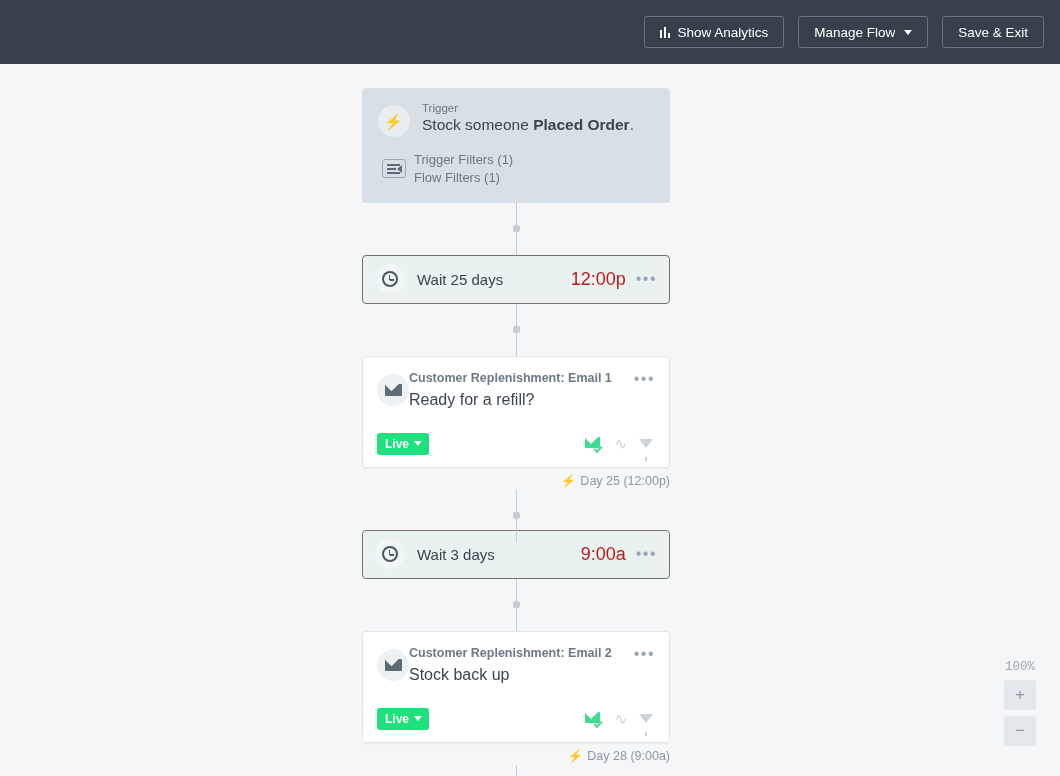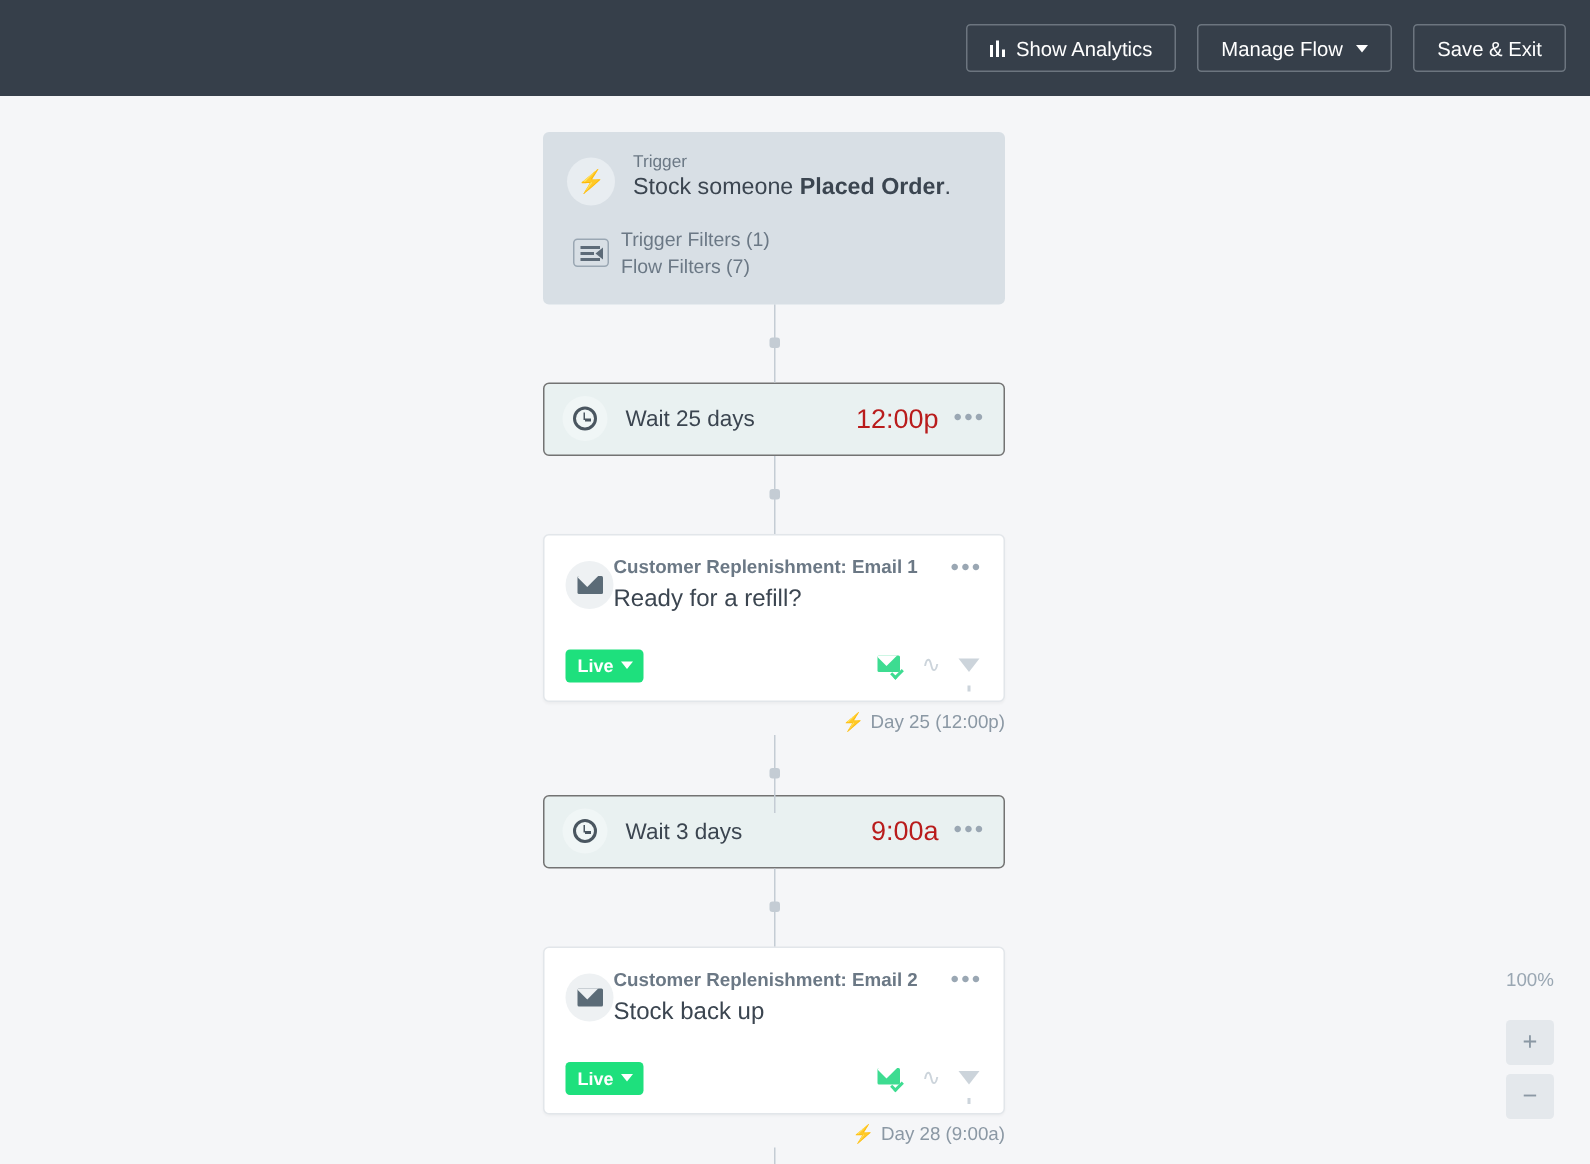--- a/index.html
+++ b/index.html
@@ -219,21 +219,21 @@
     width: 308px; height: 22px;
     display: flex; align-items: center; justify-content: flex-end;
     font-size: 12.5px; color: #8b98a4;
     gap: 4px;
     padding-top: 4px;
   }
   .day-note .boltmini { font-size: 12px; color: #8b98a4; }
 
   
   .zoomctl { position: absolute; right: 24px; bottom: 24px; width: 32px; text-align: center; }
-  .zoom-level { font-size: 12.5px; color: #9aa7b3; margin-bottom: 20px; }
+  .zoom-level { font-size: 12.5px; color: #9aa7b3; margin-bottom: 6px; font-family: Liberation Mono, monospace; }
   .zoom-btn {
     width: 32px; height: 30px;
     background: #e4e8ec; border: none; border-radius: 3px;
     color: #8b98a4; font-size: 17px; line-height: 30px;
     display: block; margin-bottom: 6px; cursor: pointer;
     font-family: "Liberation Sans", sans-serif;
   }
 </style>
 </head>
 <body>
@@ -271,21 +271,21 @@
       </div>
       <div class="trig-filters">
         <div class="filter-icon-box">
           <span></span>
             <span></span>
             <span></span>
             <div class="tri"></div>
         </div>
         <div class="filter-links">
           <div>Trigger Filters (1)</div>
-          <div>Flow Filters (7)</div>
+          <div>Flow Filters (1)</div>
         </div>
       </div>
     </div>
 
     <div class="connector">
         <div class="node"></div>
       </div>
 
     <div class="wait-card">
       <div class="wait-circle">

